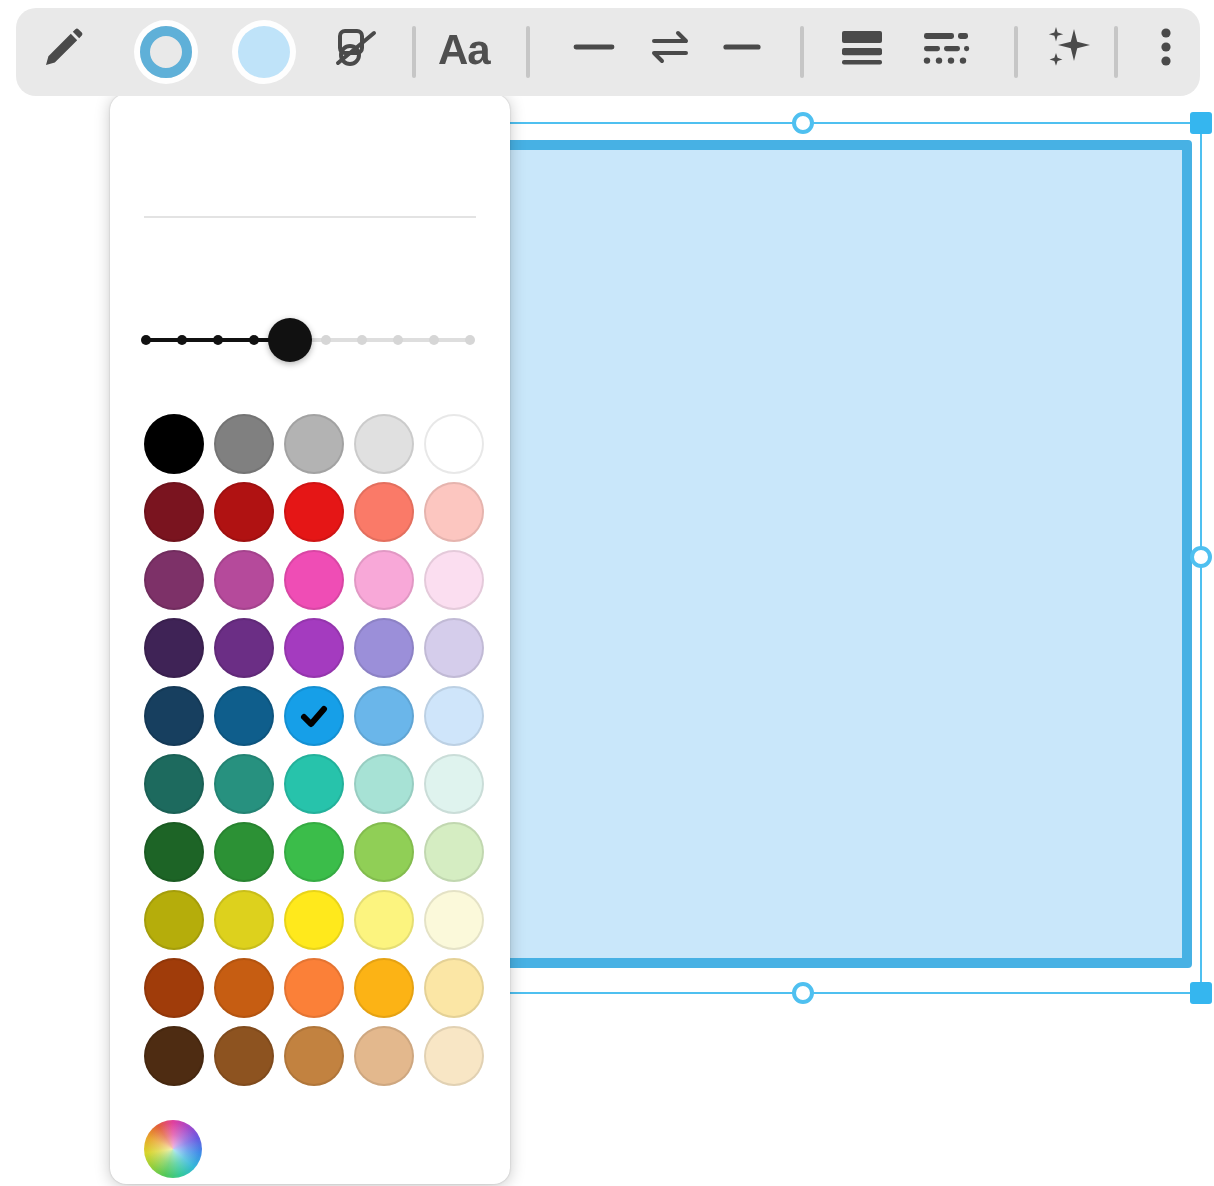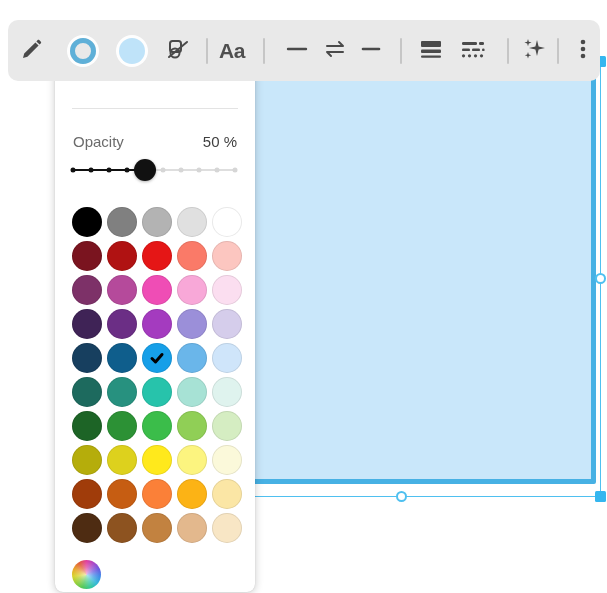--- a/index.html
+++ b/index.html
@@ -10,21 +10,21 @@
   .canvas-layer { position:absolute; inset:0; z-index:1; }
   .shape-rect { position:absolute; left:214px; top:70px; width:382px; height:414px;
     border-style:solid; border-width:5px; border-radius:2px; }
   .selection-box { position:absolute; left:202px; top:61px; width:399px; height:436px;
     border:1.5px solid; }
   .handle { position:absolute; z-index:2; }
   .handle.circle { width:11px; height:11px; border-radius:50%; background:#fff; border:2px solid; }
   .handle.square { width:11px; height:11px; border-radius:1.5px; }
 
   
-  .toolbar { position:absolute; left:8px; top:20px; width:592px; height:61px;
+  .toolbar { position:absolute; left:8px; top:4px; width:592px; height:44px;
     background:#e9e9e9; border-radius:10px; z-index:10; }
   .tb-item { position:absolute; top:50%; transform:translateY(-50%);
     display:flex; align-items:center; justify-content:center; cursor:pointer;
     color:#4a4a4a; }
   .tb-divider { position:absolute; top:50%; transform:translateY(-50%);
     width:2px; height:26px; background:#c6c6c6; border-radius:1px; }
   .swatch-btn-ring { width:26px; height:26px; border-radius:50%;
     border:5px solid #5fb0d8; background:transparent; box-shadow:0 0 0 3px rgba(255,255,255,.95); }
   .swatch-btn-fill { width:26px; height:26px; border-radius:50%;
     background:#bfe3f9; box-shadow:0 0 0 3px rgba(255,255,255,.95); }
@@ -194,24 +194,20 @@
       </svg>
     </span>
   </div>
 </div>
 
 <div class="panel">
 
 
   <div class="panel-divider"></div>
 
-  <div class="opacity-row">
-    <span class="opacity-label">Opacity</span>
-    <span class="opacity-value">50 %</span>
-  </div>
 
   <div class="slider" id="opacity-slider">
     <div class="slider-track"></div>
     <div class="slider-track-active" id="slider-track-active" style="width: 44.4%;"></div>
 
     <div class="slider-dot active" style="left: 0%;"></div>
       <div class="slider-dot active" style="left: 11.1111%;"></div>
       <div class="slider-dot active" style="left: 22.2222%;"></div>
       <div class="slider-dot active" style="left: 33.3333%;"></div>
       <div class="slider-dot active" style="left: 44.4444%;"></div>

